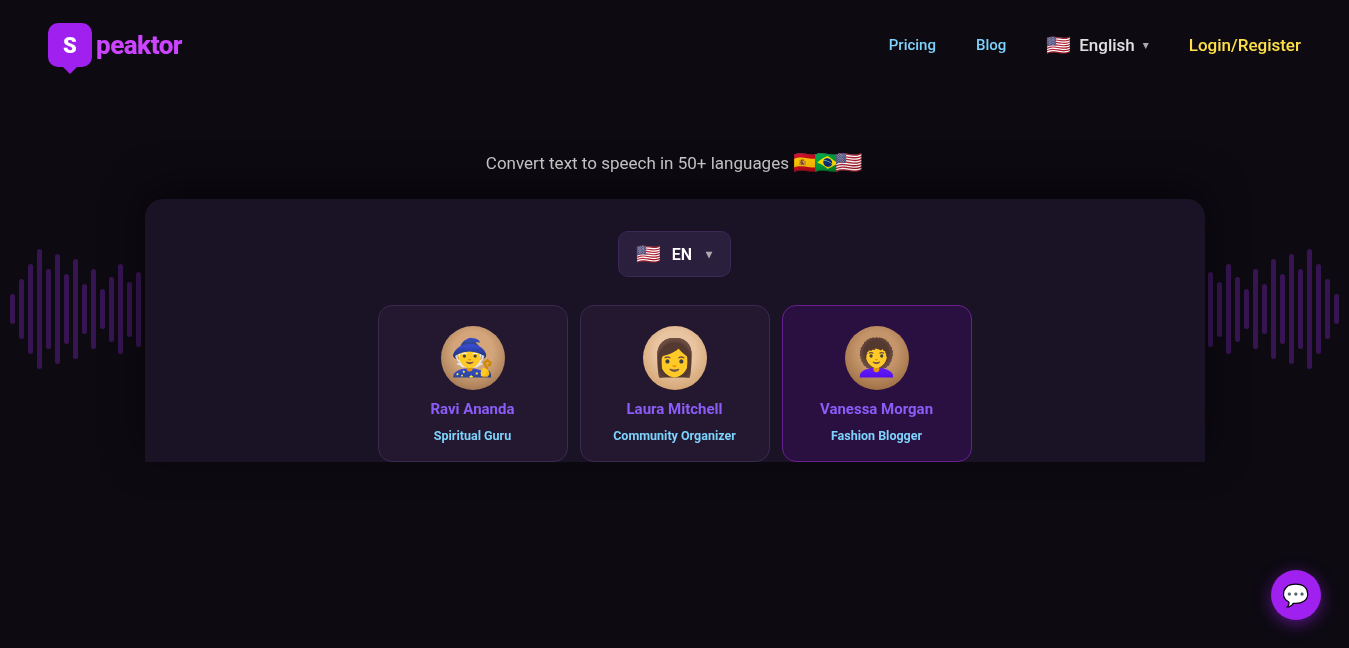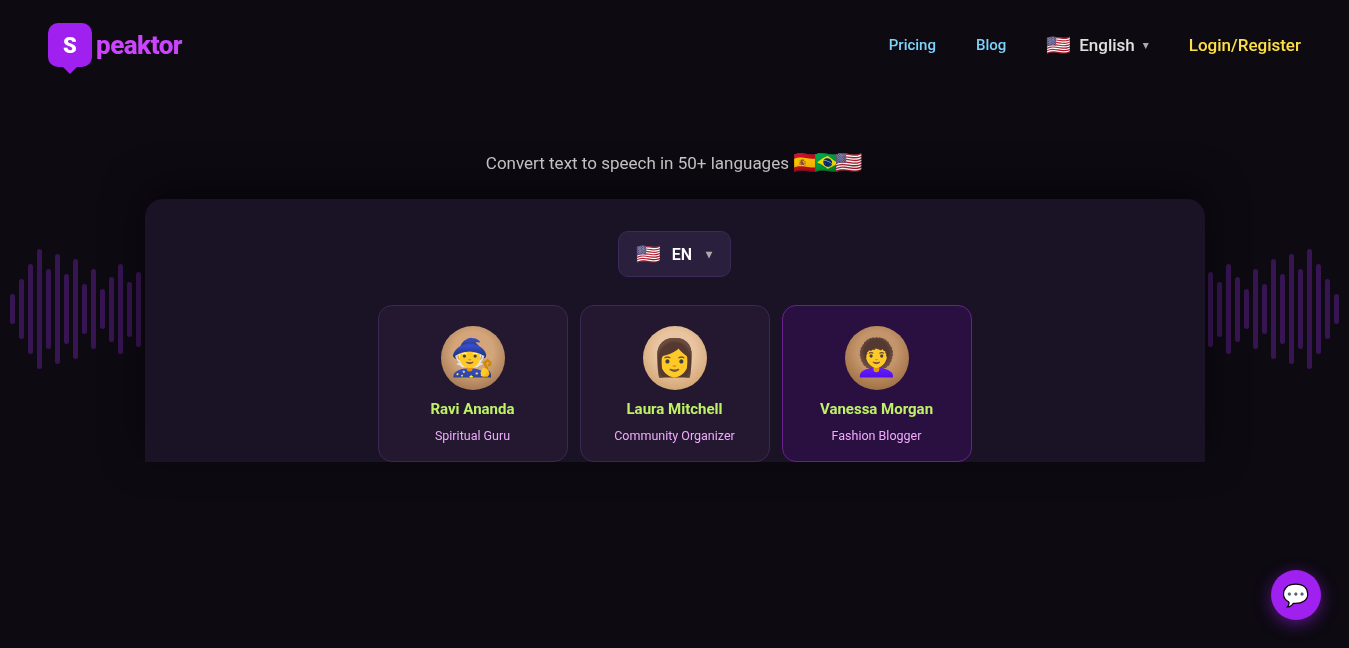--- a/index.html
+++ b/index.html
@@ -301,27 +301,27 @@
       font-size: 36px;
       display: flex;
       align-items: center;
       justify-content: center;
       width: 100%;
       height: 100%;
     }
     .voice-name {
       font-size: 15px;
       font-weight: 700;
-      color: #bef264;
+      color: #8b5cf6;
       text-align: center;
     }
     .voice-role {
       font-size: 12.5px;
-      font-weight: 400;
-      color: #f0abfc;
+      font-weight: 700;
+      color: #7dd3fc;
       text-align: center;
     }
 
     
     .chat-btn {
       position: fixed;
       bottom: 28px;
       right: 28px;
       width: 50px;
       height: 50px;

